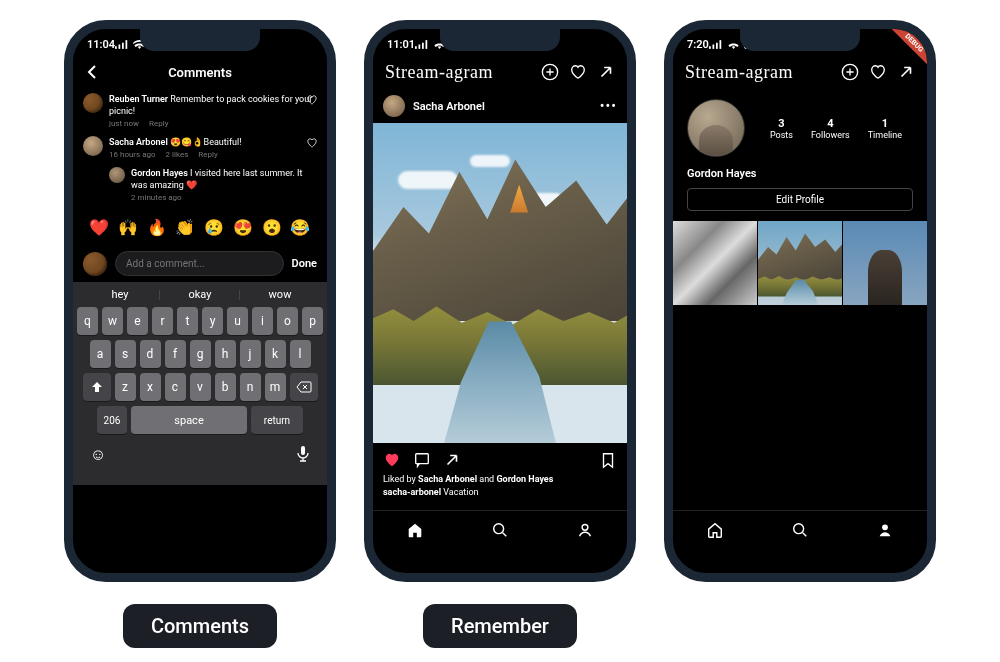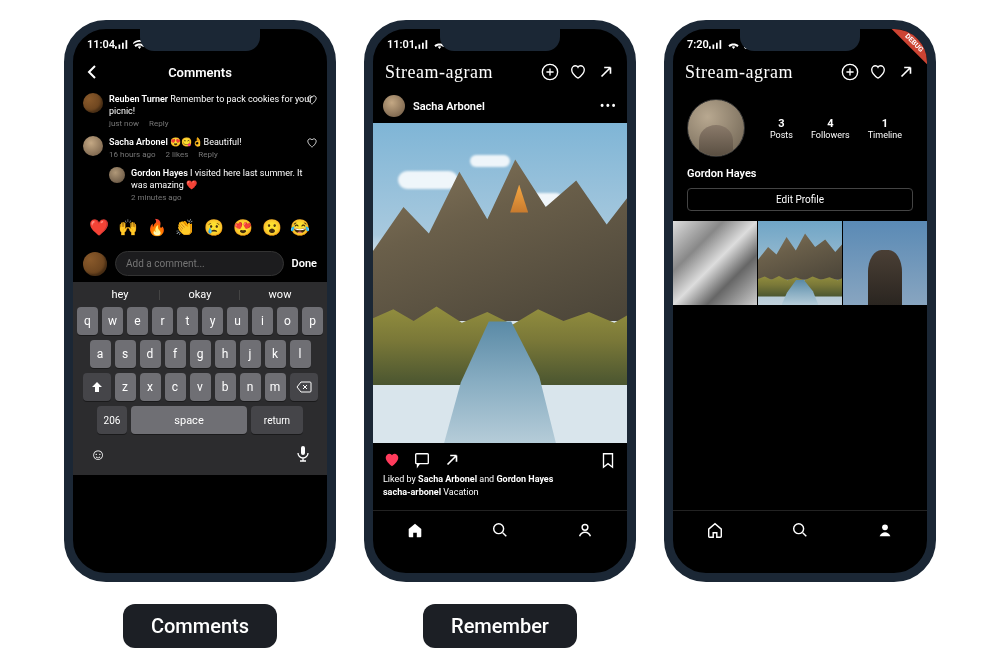--- a/index.html
+++ b/index.html
@@ -29,21 +29,21 @@
 .cookie { background:radial-gradient(circle at 30% 30%,#8a5a2b,#5a3818); box-shadow:inset -2px -2px 2px rgba(0,0,0,0.3); }
 .cmt-body { flex:1; }
 .cmt .nm { font-weight:600; }
 .meta { color:#777; font-size:8px; margin-top:2px; display:flex; gap:10px; }
 .hrt { position:absolute; right:0; top:2px; width:10px; height:10px; }
 .reply { margin-left:26px; }
 .emoji-row { display:flex; justify-content:space-around; padding:8px 12px; font-size:16px; }
 .compose { display:flex; align-items:center; gap:8px; padding:6px 10px; }
 .compose input { flex:1; background:#1c1c1e; border:1px solid #333; border-radius:16px; padding:6px 10px; color:#888; font-size:10px; outline:none; }
 .done { font-size:11px; font-weight:600; }
-.kb { background:#2c2c2e; padding:4px 3px 4px; }
+.kb { background:#2c2c2e; padding:4px 3px 14px; }
 .sugg { display:flex; padding:2px 4px 6px; }
 .sugg div { flex:1; text-align:center; font-size:11px; color:#fff; position:relative; }
 .sugg div:not(:last-child)::after{content:'';position:absolute;right:0;top:2px;height:10px;width:1px;background:#444;}
 .keys { display:flex; justify-content:center; gap:4px; margin-bottom:5px; }
 .key { background:#6f6f74; color:#fff; width:21px; height:28px; border-radius:4px; display:flex; align-items:center; justify-content:center; font-size:12px; box-shadow:0 1px 0 rgba(0,0,0,0.4); }
 .key-d { background:#454549; }
 .key-sp { width:116px; font-size:11px; }
 .key-ret { width:52px; font-size:10px; }
 .key-num { width:30px; font-size:10px; }
 .key-sh { width:28px; }

